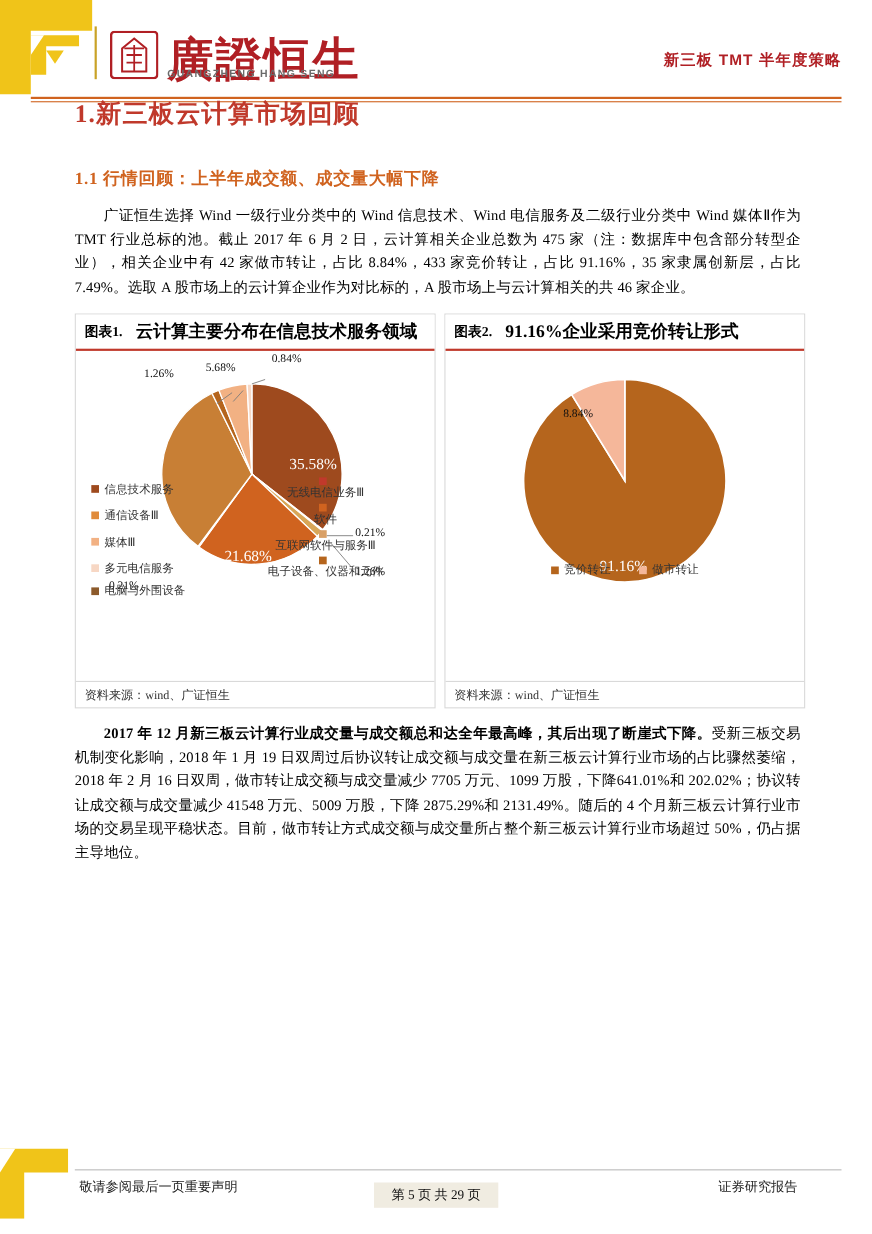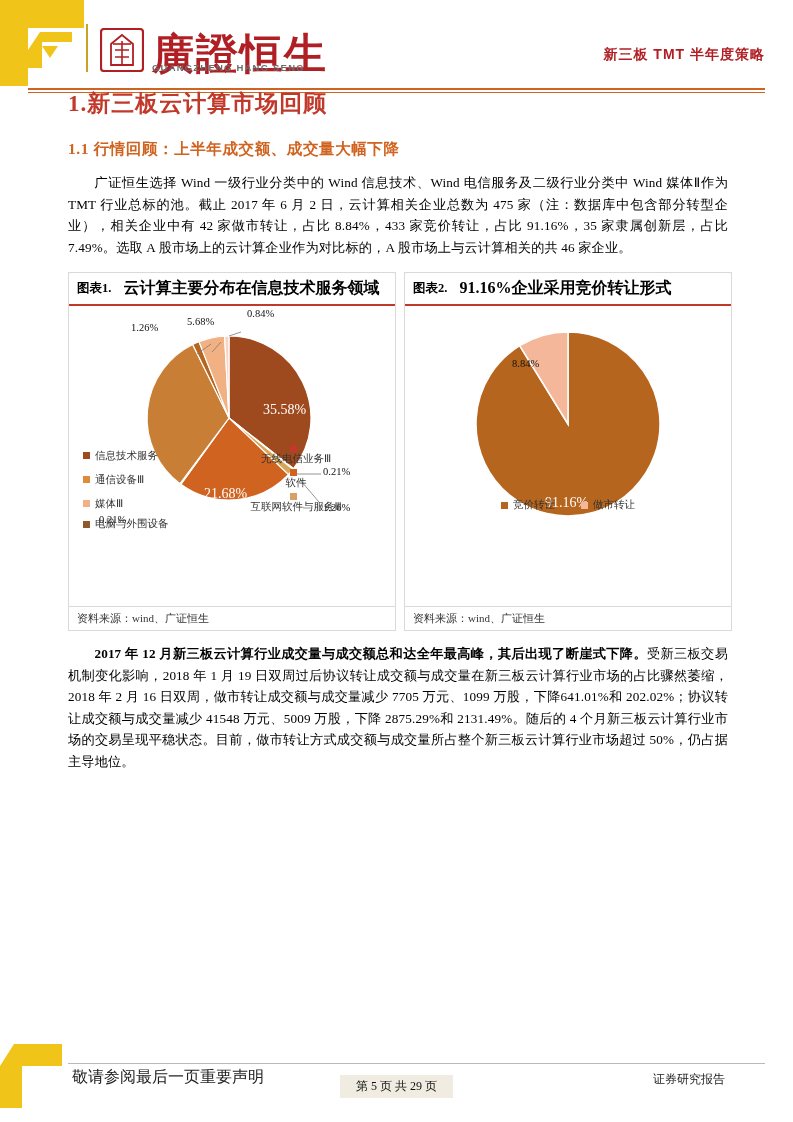--- a/index.html
+++ b/index.html
@@ -31,21 +31,21 @@
   .content{position:absolute;left:68px;top:80px;width:660px;}
 
   h1.sec{
     font-family:"Liberation Serif",serif;
     font-size:23px;font-weight:bold;color:#c0392b;
     margin:8px 0 0 0;letter-spacing:1px;
   }
   h2.sub{
     font-family:"Liberation Serif",serif;
     font-size:15.5px;font-weight:bold;color:#d0631f;
-    margin:20px 0 0 0;letter-spacing:0.6px;
+    margin:33px 0 0 0;letter-spacing:0.6px;
   }
   p.para{
     font-size:13.2px;line-height:21.5px;text-align:justify;
     margin:12px 0 0 0;text-indent:2em;
     letter-spacing:0.15px;
   }
   .b{font-weight:bold;}
 
   
   .exhibits{position:relative;margin-top:14px;display:flex;gap:8px;}
@@ -75,21 +75,21 @@
 
   .legend2{position:absolute;left:0;right:0;bottom:26px;display:flex;justify-content:center;gap:26px;}
 
   .lbl{position:absolute;font-size:10.5px;color:#111;white-space:nowrap;}
   .lbl.white{color:#fff;font-size:14px;}
 
   
   .footer{position:absolute;left:0;bottom:0;width:793px;height:100px;}
   .ftr-corner{position:absolute;left:0;bottom:14px;width:62px;height:64px;}
   .ftr-rule{position:absolute;left:68px;bottom:58px;width:697px;height:1px;background:#b9b9b9;}
-  .ftr-left{position:absolute;left:72px;bottom:34px;font-size:16px;color:#222;}
+  .ftr-left{position:absolute;left:72px;bottom:34px;font-size:12px;color:#222;}
   .ftr-right{position:absolute;right:68px;bottom:34px;font-size:12px;color:#222;}
   .ftr-center{position:absolute;left:0;right:0;bottom:24px;text-align:center;}
   .pagebox{display:inline-block;background:#f0ece1;padding:3px 16px;font-size:12px;color:#111;}
 </style>
 </head>
 <body>
 
 <div class="page">
 
   <div class="header">
@@ -194,20 +194,30 @@
                   </span>
               </div>
               <div class="lg-row">
                 <span class="lg-item lg-c1">
                     <i class="lg-sq" style="background:#f2b183"></i>
                     <span>媒体Ⅲ</span>
                   </span>
                 <span class="lg-item lg-c2">
                     <i class="lg-sq" style="background:#d9a066"></i>
                     <span>互联网软件与服务Ⅲ</span>
+                  </span>
+              </div>
+              <div class="lg-row">
+                <span class="lg-item lg-c1">
+                    <i class="lg-sq" style="background:#f7d7c4"></i>
+                    <span>多元电信服务</span>
+                  </span>
+                <span class="lg-item lg-c2">
+                    <i class="lg-sq" style="background:#b5651d"></i>
+                    <span>电子设备、仪器和元件</span>
                   </span>
               </div>
               <div class="lg-row">
                 <span class="lg-item lg-c1">
                     <i class="lg-sq" style="background:#8c5a2b"></i>
                     <span>电脑与外围设备</span>
                   </span>
               </div>
             </div>
           </div>

